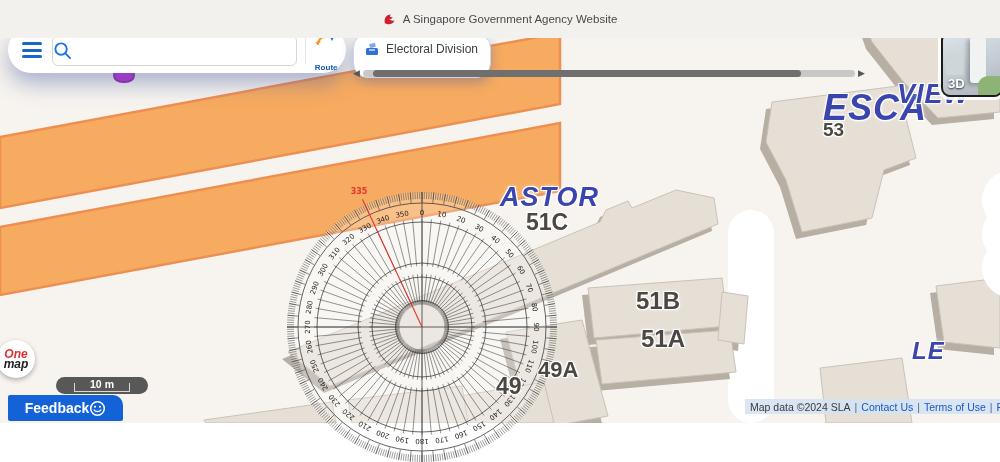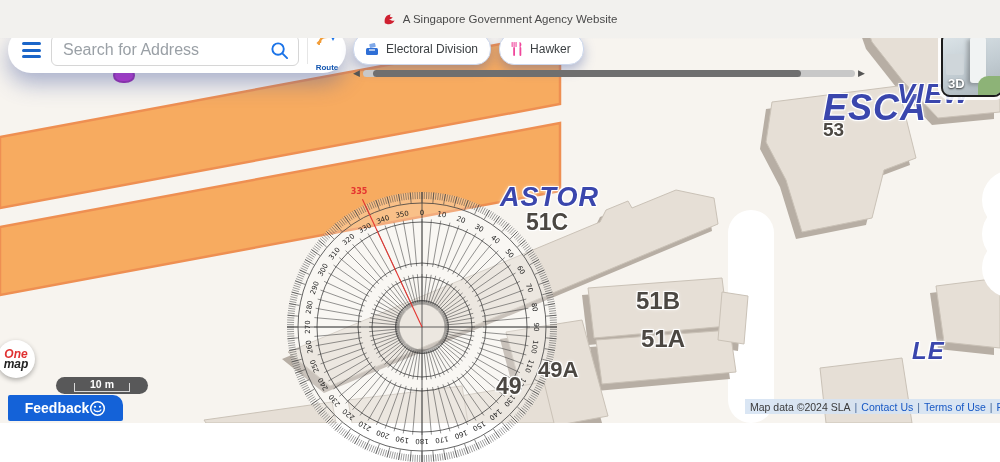--- a/index.html
+++ b/index.html
@@ -46,21 +46,21 @@
   .mag-icon{margin-right:9px;flex:0 0 auto;}
   .route-divider{width:1px;height:28px;background:#e6e6e6;margin-left:8px;}
   .route-btn{display:flex;flex-direction:column;align-items:center;justify-content:center;
     width:40px;cursor:pointer;gap:17px;}
   .route-btn .route-lbl{font-size:8px;font-weight:bold;color:#1557b0;margin-top:1px;}
   
   .pill-row{position:absolute;left:353px;top:33px;height:30px;display:flex;gap:8px;z-index:60;}
   .pill{
     height:30px;border-radius:15px;background:#fff;border:1px solid #ccd7ec;
     box-shadow:0 5px 12px rgba(70,90,160,.40);display:flex;align-items:center;gap:6px;
-    padding:0 12px 0 10px;font-size:12px;color:#3c4043;cursor:pointer;white-space:nowrap;
+    padding:0 12px 13px 10px;font-size:12px;color:#3c4043;cursor:pointer;white-space:nowrap;
   }
   .pill.gap-extra{margin-left:9px;}
   
   .hscroll{position:absolute;left:353px;top:68px;width:512px;height:10px;z-index:60;
     display:flex;align-items:center;}
   .hscroll .arrow{font-size:9px;color:#555;line-height:10px;flex:0 0 auto;cursor:pointer;}
   .hscroll .track{position:relative;flex:1;height:7px;background:#c8c8c8;border-radius:4px;margin:0 3px;}
   .hscroll .thumb{position:absolute;left:10px;top:0;width:428px;height:7px;background:#6f6f6f;border-radius:4px;cursor:grab;}
   
   .btn3d{
@@ -993,21 +993,20 @@
   <span>A Singapore Government Agency Website</span>
 </div>
 
 <div class="search-panel">
   <div class="hamburger">
     <div></div>
       <div></div>
       <div></div>
   </div>
   <div class="search-box">
-    <input type="text" placeholder="Search for Address" style="">
     <svg class="mag-icon" width="19" height="19" viewBox="0 0 20 20">
       <circle cx="8.5" cy="8.5" r="6" fill="none" stroke="#1a73e8" stroke-width="2"></circle>
       <line x1="13" y1="13" x2="18" y2="18" stroke="#1a73e8" stroke-width="2" stroke-linecap="round"></line>
     </svg>
   </div>
   <div class="route-divider"></div>
   <div class="route-btn">
     <svg width="24" height="16" viewBox="0 0 24 16">
       <path d="M5,14 C5,8 9,8 13,8" fill="none" stroke="#f29d38" stroke-width="2.2"></path>
       <polygon points="1.5,14 8.5,14 5,17.5" fill="#f29d38" transform="rotate(90 5 14)"></polygon>
@@ -1021,33 +1020,20 @@
 
 <div class="pill-row">
   <div class="pill">
     <svg width="16" height="16" viewBox="0 0 16 16">
       <rect x="2" y="7" width="12" height="7" rx="1.5" fill="#2f6fd6"></rect>
       <line x1="5" y1="9" x2="11" y2="9" stroke="#fff" stroke-width="1.2"></line>
       <rect x="5.5" y="2.5" width="6" height="4" rx="0.8" fill="#7fa8e8" transform="rotate(-12 8.5 4.5)"></rect>
     </svg>
     <span>Electoral Division</span>
   </div>
-  <div class="pill">
-    <svg width="14" height="16" viewBox="0 0 14 16">
-      <g fill="#f0479c">
-        <rect x="3.2" y="6" width="1.8" height="9" rx="0.9"></rect>
-        <rect x="1.6" y="1" width="1.1" height="5" rx="0.5"></rect>
-        <rect x="3.55" y="1" width="1.1" height="5" rx="0.5"></rect>
-        <rect x="5.5" y="1" width="1.1" height="5" rx="0.5"></rect>
-        <rect x="9.5" y="6" width="1.8" height="9" rx="0.9"></rect>
-        <path d="M9.5,1 C12,1.5 12,5.5 9.5,6.5 Z"></path>
-      </g>
-    </svg>
-    <span>Hawker</span>
-  </div>
 </div>
 
 <div class="hscroll">
   <div class="arrow">◀</div>
   <div class="track">
     <div class="thumb"></div>
   </div>
   <div class="arrow">▶</div>
 </div>
 

